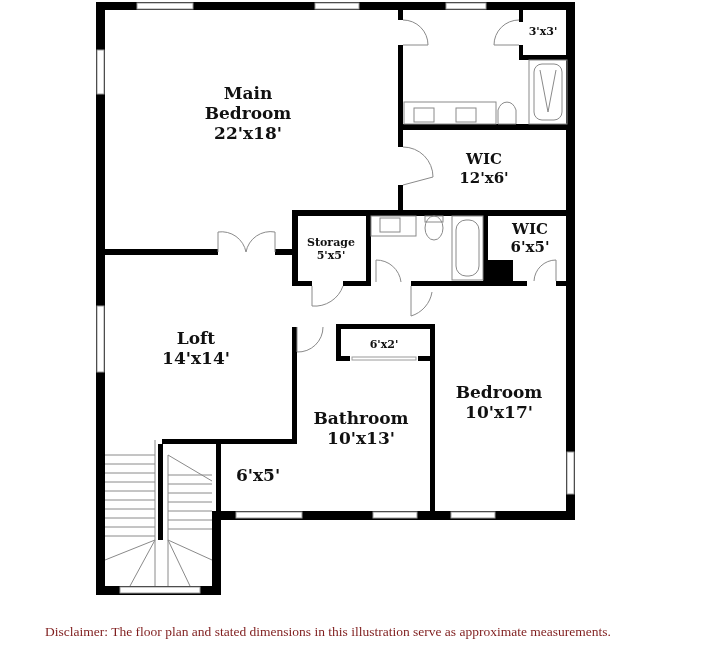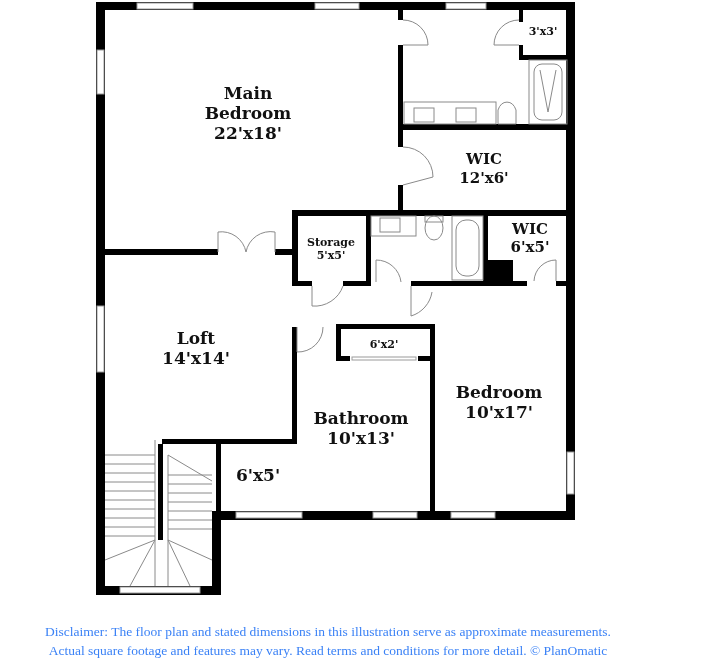--- a/index.html
+++ b/index.html
@@ -6,21 +6,21 @@
   body { width: 704px; height: 663px; position: relative; overflow: hidden; font-family: "DejaVu Serif", "Liberation Serif", serif; }
   #plan { position: absolute; left: 0; top: 0; width: 704px; height: 620px; }
   .wall { fill: #000; }
   .win { fill: #fff; stroke: #9a9a9a; stroke-width: 1; }
   .fix { fill: none; stroke: #8a8a8a; stroke-width: 1; }
   .door { fill: none; stroke: #8a8a8a; stroke-width: 1; }
   .lbl { font-family: "DejaVu Serif", "Liberation Serif", serif; font-weight: bold; fill: #111; text-anchor: middle; }
   .lbl-lg { font-size: 17px; }
   .lbl-md { font-size: 15px; }
   .lbl-sm { font-size: 11px; }
-  #disclaimer { position: absolute; left: 0; top: 622px; width: 656px; text-align: center; font-family: "Liberation Serif", "DejaVu Serif", serif; font-size: 13.5px; line-height: 19px; color: #3b82f6; }
+  #disclaimer { position: absolute; left: 0; top: 622px; width: 656px; text-align: center; font-family: "Liberation Serif", "DejaVu Serif", serif; font-size: 13.5px; line-height: 19px; color: #7f1d1d; }
   #disclaimer div { white-space: nowrap; }
 </style>
 </head>
 <body>
 
 <svg id="plan" viewBox="0 0 704 620" xmlns="http://www.w3.org/2000/svg">
 
   <g>
     <rect class="wall" x="96" y="2" width="475" height="8"></rect>
     <rect class="wall" x="96" y="2" width="9" height="592"></rect>
@@ -171,14 +171,13 @@
 
     <text class="lbl lbl-lg" x="499" y="398">Bedroom</text>
     <text class="lbl lbl-lg" x="499" y="418">10'x17'</text>
 
     <text class="lbl lbl-lg" x="258" y="481">6'x5'</text>
   </g>
 </svg>
 
 <div id="disclaimer">
   <div>Disclaimer: The floor plan and stated dimensions in this illustration serve as approximate measurements.</div>
-  <div>Actual square footage and features may vary. Read terms and conditions for more detail. © PlanOmatic</div>
 </div>
 
 </body></html>

